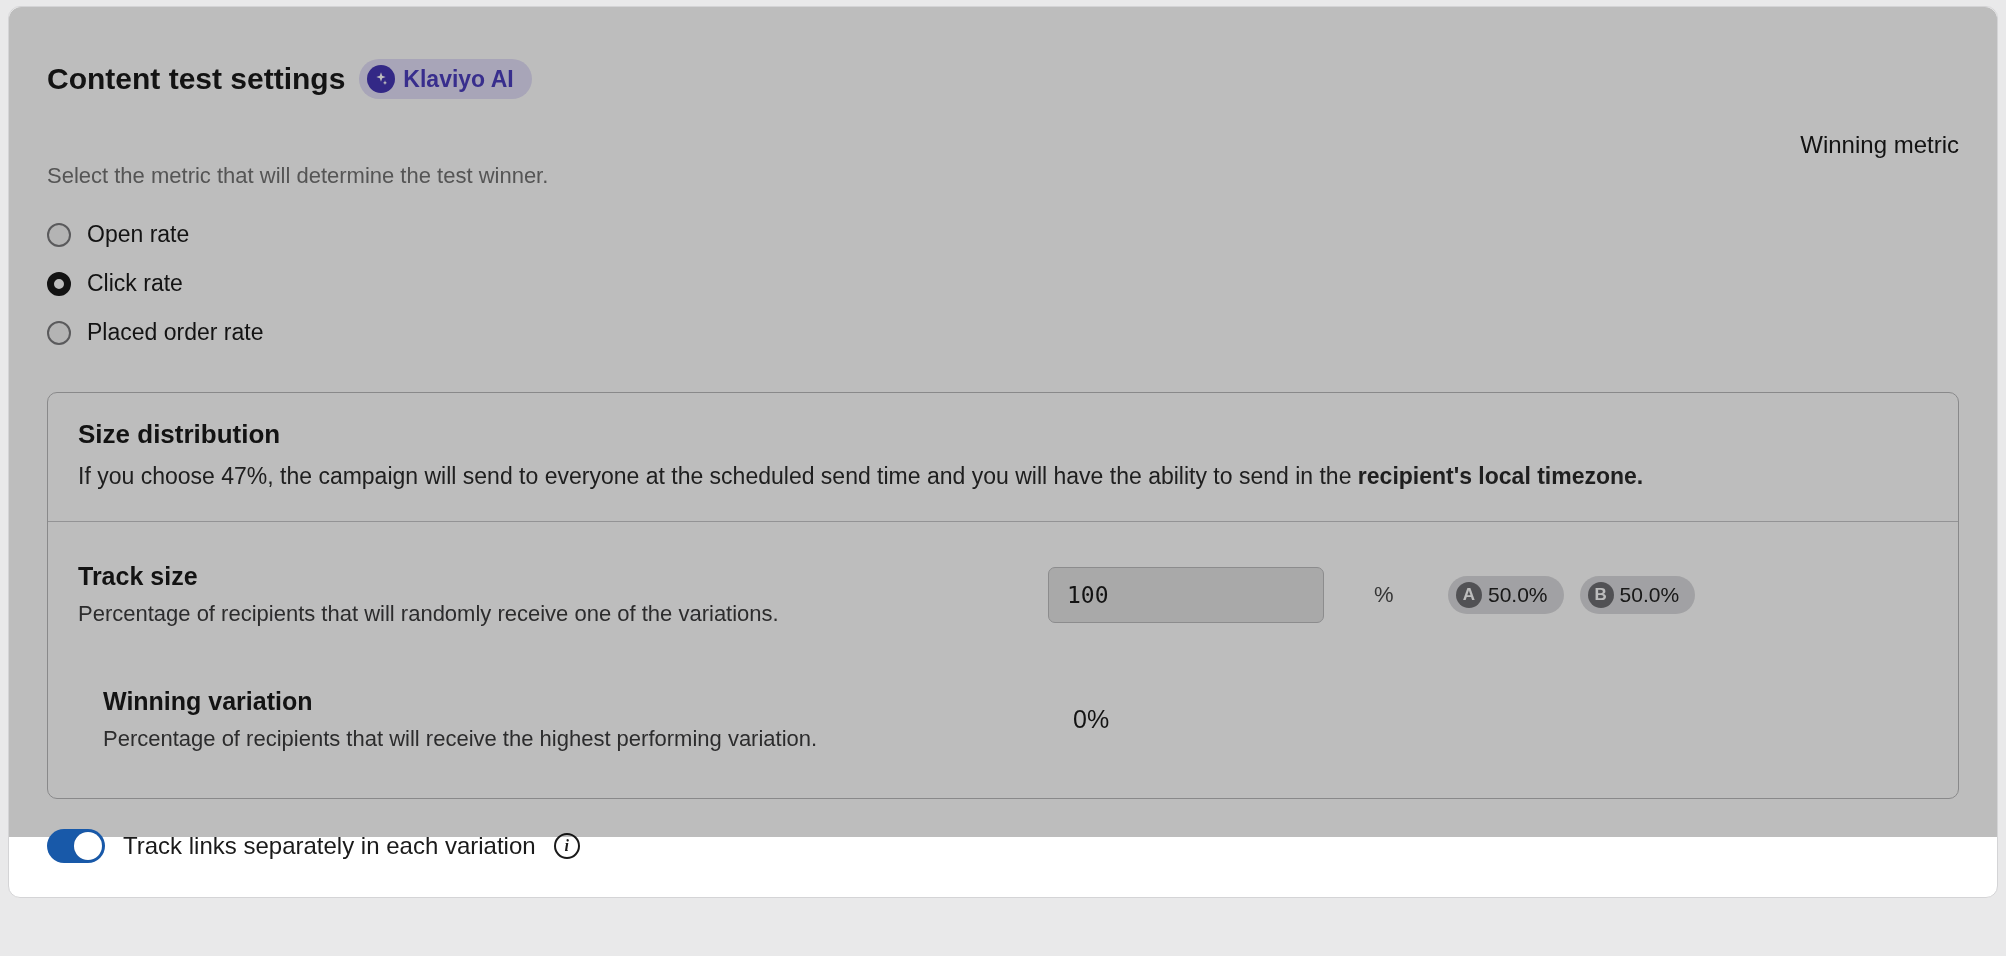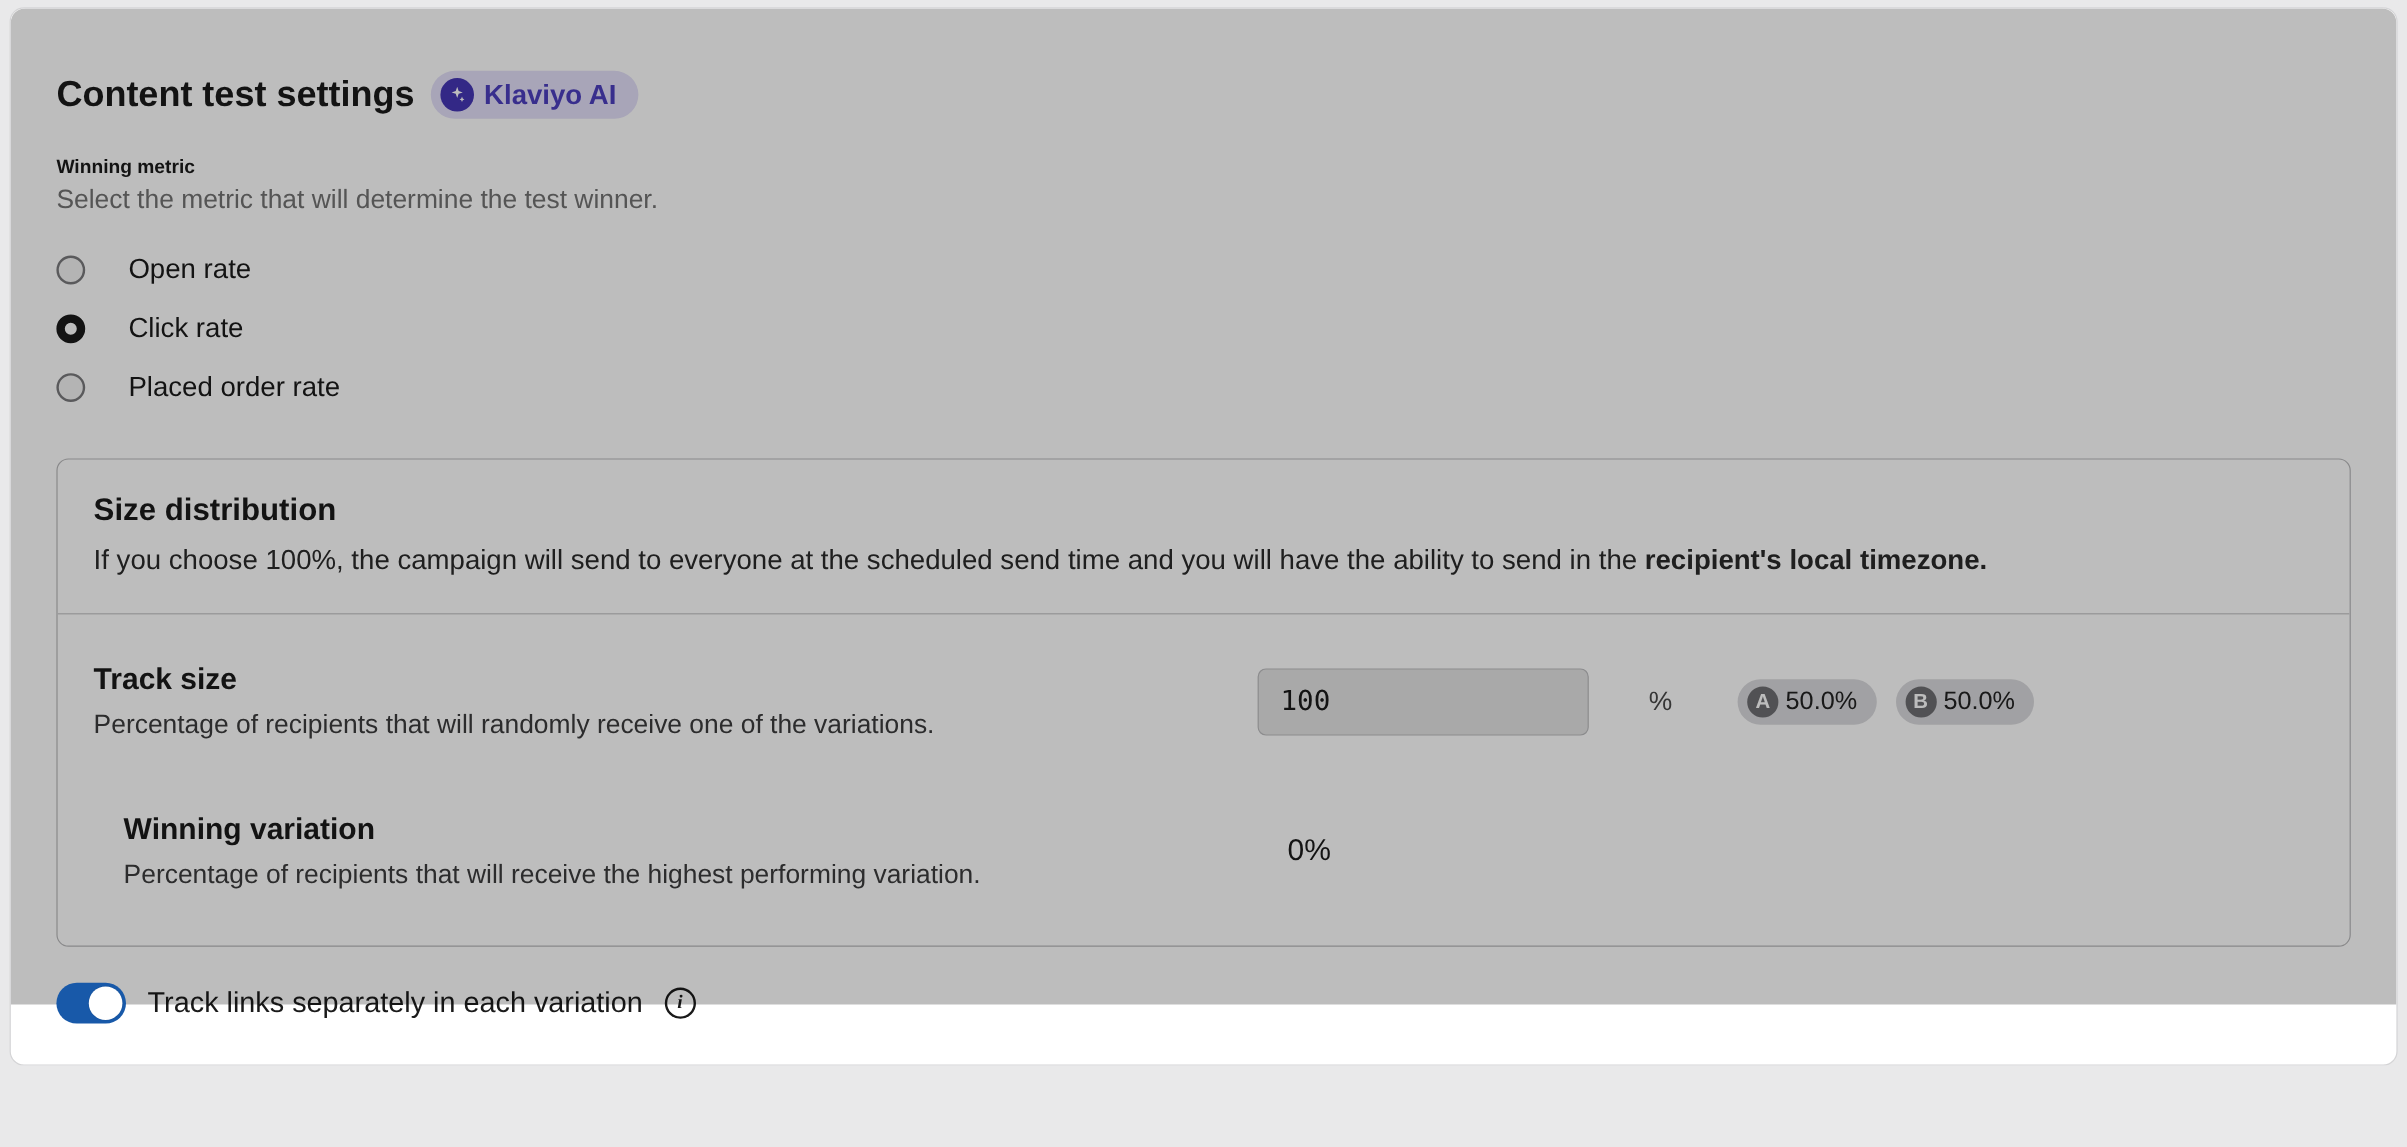--- a/index.html
+++ b/index.html
@@ -61,25 +61,25 @@
   .ai-badge .spark {
     width: 28px; height: 28px;
     background: #4536b5;
     border-radius: 50%;
     display: flex;
     align-items: center;
     justify-content: center;
   }
   .ai-badge .spark svg { fill:#ffffff; }
 
-  .sub-lbl { font-size: 16px; font-weight: 700; margin-bottom: 4px; }
+  .sub-lbl { font-size: 24px; font-weight: 400; margin-bottom: 4px; text-align: right; }
   .sub-desc { font-size: 22px; color: #737373; margin-bottom: 32px; }
 
   .radio-list { display:flex; flex-direction:column; gap:22px; margin-bottom:46px; }
-  .radio-item { display:flex; align-items:center; gap:36px; font-size:23px; cursor:pointer; }
+  .radio-item { display:flex; align-items:center; gap:16px; font-size:23px; cursor:pointer; }
   .radio-circle {
     width: 24px; height: 24px;
     border: 2.5px solid #7a7a7d;
     border-radius: 50%;
     background: #f3f3f3;
     flex-shrink:0;
   }
   .radio-item.selected .radio-circle {
     border-width: 7px;
     border-color: #1a1a1a;
@@ -229,21 +229,21 @@
         <div class="radio-item">
           <span class="radio-circle"></span>
           <span>Placed order rate</span>
         </div>
       </div>
 
       <div class="dist-box">
         <div class="dist-header">
           <div class="dist-title">Size distribution</div>
           <div class="dist-note">
-            <span>If you choose 100%, the campaign will send to everyone at the scheduled send time and you will have the ability to send in the </span><b>recipient's local timezone.</b>
+            <span>If you choose 47%, the campaign will send to everyone at the scheduled send time and you will have the ability to send in the </span><b>recipient's local timezone.</b>
           </div>
         </div>
         <div class="dist-body">
           <div class="dist-row">
             <div class="row-labels">
               <div class="rl-title">Track size</div>
               <div class="rl-desc">Percentage of recipients that will randomly receive one of the variations.</div>
             </div>
             <div class="pct-input-wrap">
               <div class="pct-box">

